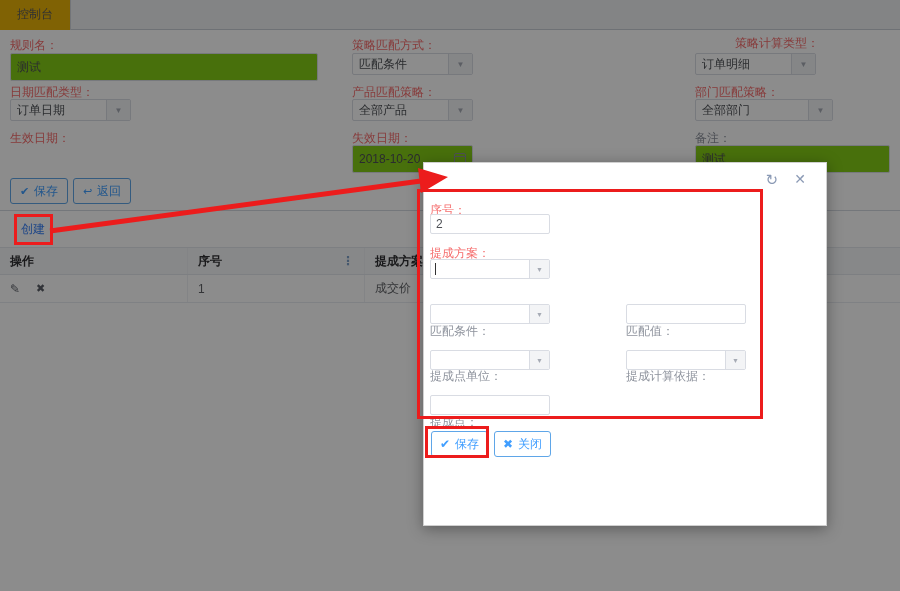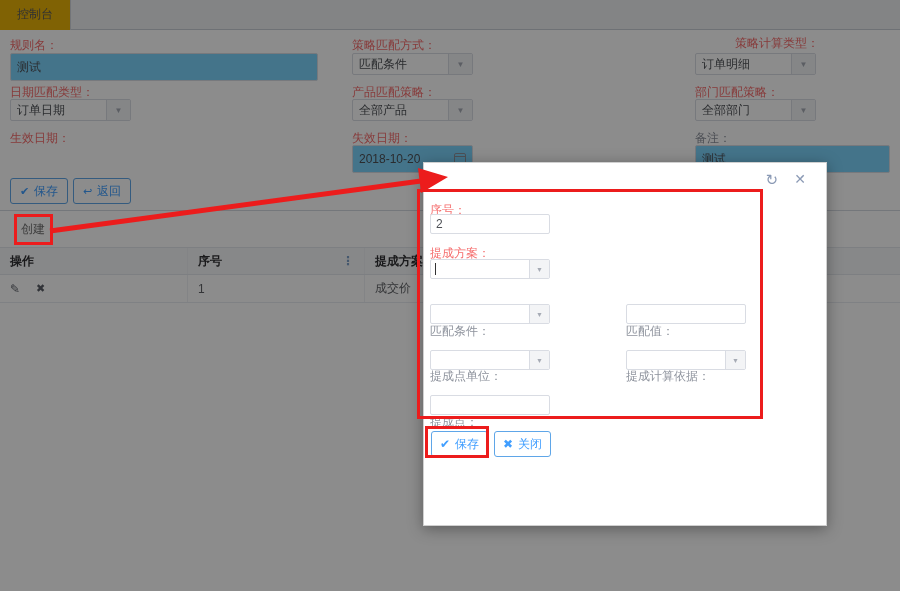--- a/index.html
+++ b/index.html
@@ -11,34 +11,34 @@
   .tabbar { position:absolute; left:0; top:0; width:900px; height:30px; background:#eef0f3; border-bottom:1px solid #c9ced6; }
   .tab { position:absolute; top:0; height:30px; line-height:28px; text-align:center; cursor:default; }
   .tab.inactive { left:0; width:71px; color:#55585e; background:#eab308; border-right:1px solid #cfd4db; }
   .tab.active { left:55px; width:72px; background:#fff; color:#409eff; border-top:2px solid #409eff; border-right:1px solid #cfd4db; border-left:1px solid #cfd4db; line-height:26px; }
   .tabclose { margin-left:5px; font-weight:bold; font-size:11px; color:#409eff; }
 
   
   .flabel { position:absolute; height:14px; line-height:14px; white-space:nowrap; }
   .flabel.red { color:#f56c6c; }
   .flabel.gray { color:#8d929c; }
-  .tinput { position:absolute; height:22px; background:#7dd3fc; border:1px solid #d9dce3; border-radius:2px; line-height:20px; padding:13px 6px; color:#4d5055; display:flex; align-items:center; justify-content:space-between; }
+  .tinput { position:absolute; height:22px; background:#84cc16; border:1px solid #d9dce3; border-radius:2px; line-height:20px; padding:13px 6px; color:#4d5055; display:flex; align-items:center; justify-content:space-between; }
   .select { position:absolute; height:22px; background:#fff; border:1px solid #d9dce3; border-radius:2px; display:flex; }
   .sval { flex:1; line-height:20px; padding:0 6px; color:#4d5055; white-space:nowrap; overflow:hidden; }
   .sarrow { width:24px; background:#f3f4f6; border-left:1px solid #d9dce3; color:#a6abb5; font-size:8px; display:flex; align-items:center; justify-content:center; }
   .cal { width:12px; height:13px; border:1px solid #8d929c; border-radius:2px; position:relative; flex:0 0 auto; }
   .cal::before { content:""; position:absolute; left:0; right:0; top:2px; height:1px; background:#8d929c; }
 
   .btn { position:absolute; height:26px; border:1px solid #5fa6e8; border-radius:3px; background:transparent; color:#409eff; font-size:12px; display:flex; align-items:center; justify-content:center; gap:5px; cursor:pointer; }
   .btn .bicon { font-size:11px; }
 
   
   .grid { position:absolute; left:0; top:210px; width:900px; border-top:1px solid #d4d9e1; }
   .gtoolbar { height:36px; display:flex; align-items:center; padding-left:21px; }
-  .glink { color:#737373; cursor:pointer; }
+  .glink { color:#3b82f6; cursor:pointer; }
   .ghead { height:28px; background:#f6f7f9; border-top:1px solid #e4e7ed; border-bottom:1px solid #e4e7ed; display:flex; font-weight:bold; color:#303133; }
   .grow { height:28px; border-bottom:1px solid #e8ebf0; display:flex; color:#606266; }
   .gcell { padding:0 10px; display:flex; align-items:center; border-right:1px solid #eef0f4; }
   .c-op { width:188px; } .c-seq { width:177px; justify-content:space-between; } .c-plan { flex:1; border-right:none; }
   .dots { color:#7ea0c8; font-size:12px; letter-spacing:0; }
   .rowicon { font-size:12px; color:#5a5e66; margin-right:16px; cursor:pointer; }
   .rowicon.del { font-weight:bold; font-size:11px; }
 
   
   .overlay { position:absolute; inset:0; background:rgba(0,0,0,0.45); z-index:5; }
@@ -96,21 +96,21 @@
     <span class="sarrow">▼</span>
   </div>
 
   <div class="flabel red" style="left:352px;top:85px;">产品匹配策略：</div>
   <div class="select" style="left:352px;top:99px;width:121px;">
     <span class="sval">全部产品</span>
     <span class="sarrow">▼</span>
   </div>
 
   <div class="flabel red" style="left:695px;top:85px;">部门匹配策略：</div>
-  <div class="select" style="left:695px;top:99px;width:121px;">
+  <div class="select" style="left:695px;top:99px;width:138px;">
     <span class="sval">全部部门</span>
     <span class="sarrow">▼</span>
   </div>
 
   <div class="flabel red" style="left:10px;top:131px;">生效日期：</div>
 
   <div class="flabel red" style="left:352px;top:131px;">失效日期：</div>
   <div class="tinput" style="left:352px;top:145px;width:121px;">
     <span>2018-10-20</span>
     <span class="cal"></span>

